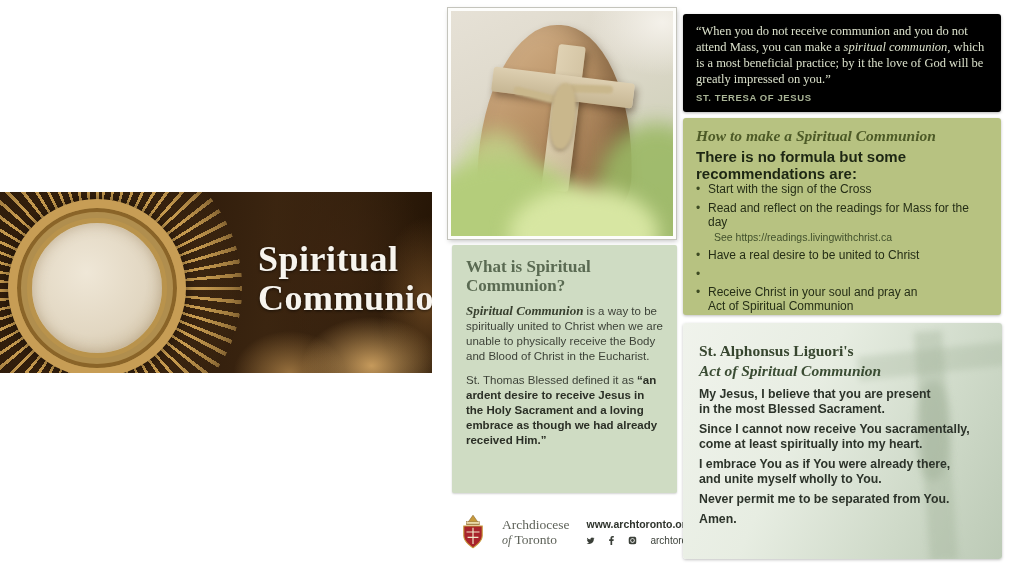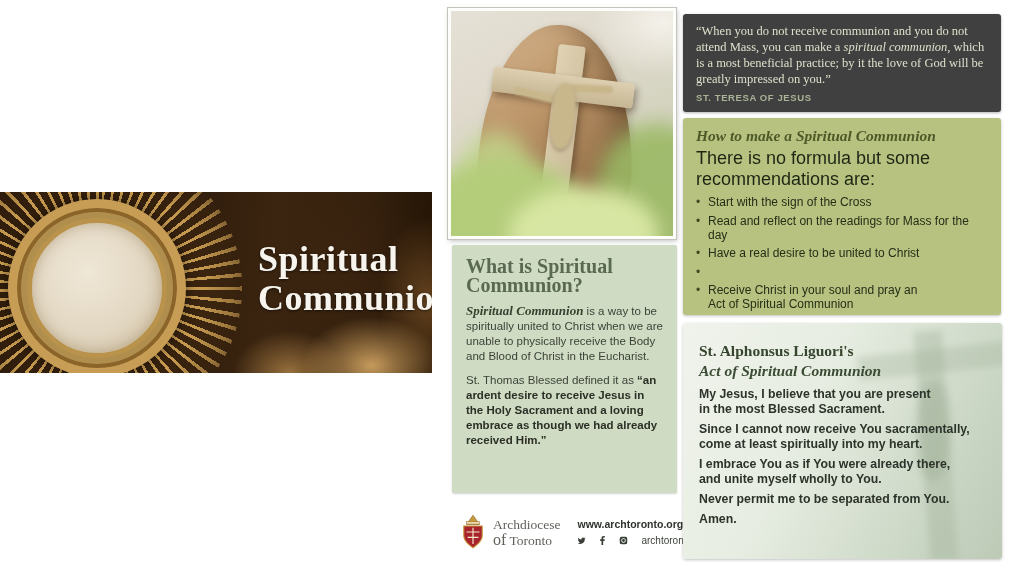--- a/index.html
+++ b/index.html
@@ -87,64 +87,64 @@
   .leaf3 { left:146px; top:112px; width:120px; height:140px; background:#9cb965; filter:blur(10px); opacity:.9; }
   .leaf4 { left:10px;  top:120px; width:70px;  height:80px;  background:#c3d88d; filter:blur(10px); opacity:.8; }
 
   .whatis {
     left:452px; top:245px; width:225px; height:248px; overflow:hidden;
     background:#cfdcc3; border-radius:2px; box-shadow:0 1px 2px rgba(0,0,0,.18);
     padding:12px 14px;
   }
   .whatis h2 {
     font-family:"Liberation Serif", serif; font-weight:bold;
-    font-size:20px; line-height:19px; color:#5a6a52; margin-bottom:8px;
+    font-size:17px; line-height:19px; color:#5a6a52; margin-bottom:8px;
   }
   .whatis p { font-size:11.5px; line-height:15px; color:#3c4137; }
   .whatis p + p { margin-top:9px; }
   .whatis .term { font-family:"Liberation Serif", serif; font-style:italic; font-weight:bold; font-size:13px; color:#38402f; }
   .whatis .bold { font-weight:bold; color:#2b2f26; }
 
   .footer { left:460px; top:505px; width:216px; height:54px; display:flex; align-items:center; }
   .crest { width:26px; height:36px; flex:0 0 auto; }
-  .org { margin-left:7px; font-family:"Liberation Serif", serif; color:#5f635a; line-height:15px; }
+  .org { margin-left:16px; font-family:"Liberation Serif", serif; color:#5f635a; line-height:15px; }
   .org .l1 { font-size:13.5px; }
   .org .l2 { font-size:13.5px; }
-  .org .of { font-size:16px; }
+  .org .of { font-style:italic; font-size:12px; }
   .fdiv { width:1px; height:38px; background:#9a9d94; margin:0 9px 0 8px; }
   .contact { line-height:14px; }
   .website { font-size:10.5px; font-weight:bold; color:#2e332c; }
   .social { display:flex; align-items:center; margin-top:3px;gap:9px; }
   .social svg { width:9px; height:9px; margin-right:3px; fill:#3a3f38; }
   .handle { font-size:10px; color:#3c413a; margin-left:1px; }
 
   
   .quotebox {
     left:683px; top:14px; width:318px; height:98px; overflow:hidden;
-    background:#404040; border-radius:3px; padding:9px 13px;
+    background:#000000; border-radius:3px; padding:9px 13px;
     box-shadow:0 1px 3px rgba(0,0,0,.3);
   }
   .quotebox .qt {
     font-family:"Liberation Serif", serif; font-size:12.5px; line-height:16px; color:#dbe1cb;
   }
   .quotebox .qt em { font-style:italic; }
   .quotebox .attr {
     margin-top:5px; font-size:9.5px; letter-spacing:.6px; color:#a9b496; font-weight:bold;
   }
 
   .howto {
     left:683px; top:118px; width:318px; height:197px; overflow:hidden;
     background:#b7c281; border-radius:3px; padding:9px 13px 8px 13px;
     box-shadow:0 1px 3px rgba(0,0,0,.25);
   }
   .howto h2 {
     font-family:"Liberation Serif", serif; font-style:italic; font-weight:bold;
     font-size:15.5px; color:#4d5a27; margin-bottom:3px;
   }
-  .howto .sub { font-size:18px; font-weight:normal; color:#1d2613; margin-bottom:5px; }
+  .howto .sub { font-size:15px; font-weight:bold; color:#1d2613; }
   .howto ul { list-style:none; }
   .howto li { display:flex; font-size:12px; line-height:14px; color:#252e16; margin-bottom:4.5px; }
   .howto li .dot { flex:0 0 12px; color:#3d4a22; }
   .howto li .btext { white-space:pre-line; }
   .howto li .see { display:block; font-size:10.5px; color:#41502c; margin-top:1px; padding-left:6px; }
 
   .actbox {
     left:683px; top:323px; width:319px; height:236px; overflow:hidden;
     border-radius:3px; padding:18px 16px 8px 16px;
     background:linear-gradient(115deg, #f0f3ec 0%, #e7ede2 38%, #cfdac9 72%, #bccab6 100%);
@@ -227,21 +227,21 @@
 <div class="abs howto">
   <h2>How to make a Spiritual Communion</h2>
   <div class="sub">There is no formula but some recommendations are:</div>
   <ul>
     <li>
         <span class="dot">•</span>
         <span class="btext">Start with the sign of the Cross</span>
       </li>
     <li>
         <span class="dot">•</span>
-        <span class="btext"><span>Read and reflect on the readings for Mass for the day</span></span>
+        <span class="btext"><span>Read and reflect on the readings for Mass for the day</span><span class="see">See https://readings.livingwithchrist.ca</span></span>
       </li>
     <li>
         <span class="dot">•</span>
         <span class="btext">Have a real desire to be united to Christ</span>
       </li>
     <li>
         <span class="dot">•</span>
       </li>
     <li>
         <span class="dot">•</span>

